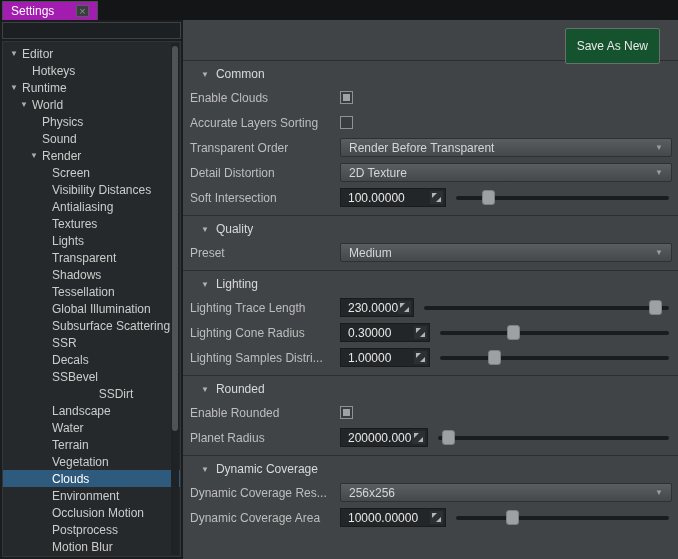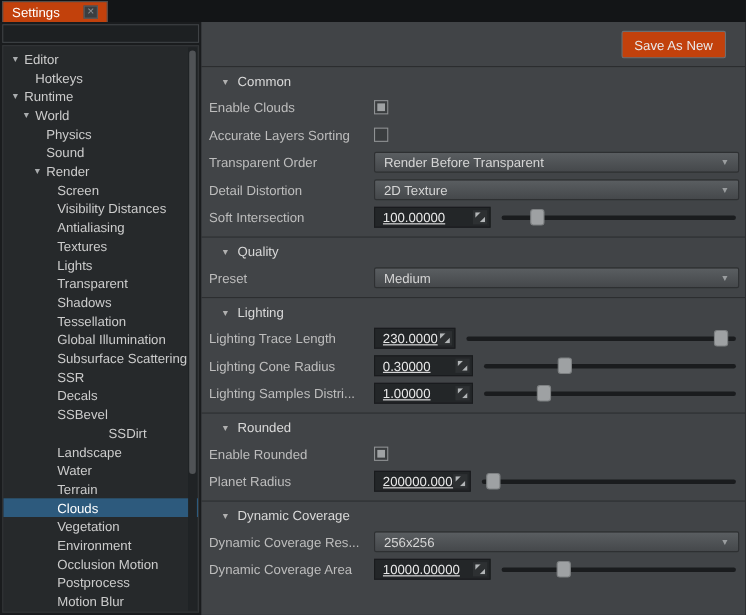--- a/index.html
+++ b/index.html
@@ -3,43 +3,43 @@
 <meta charset="utf-8">
 <style>
   * { margin:0; padding:0; box-sizing:border-box; }
   html,body { background:#1a1c1e; }
   body { font-family:"Liberation Sans", sans-serif; font-size:12px; }
   .app { position:relative; width:678px; height:559px; background:#1a1c1e; overflow:hidden; }
 
   
   .tabbar { height:20px; background:#131517; display:flex; align-items:flex-end; }
   .tab { display:flex; align-items:center; height:19px; margin-left:2px; padding:0 8px;
-         background:#c2410c; border:1px solid #4b4e50; border-bottom:none; color:#fff; }
+         background:#a21caf; border:1px solid #4b4e50; border-bottom:none; color:#fff; }
   .tab-label { margin-right:22px; }
   .tab-close { color:#8d9092; font-size:11px; line-height:10px; border:1px solid #5a5d5f;
                padding:0 2px; background:#3a3e40; cursor:pointer; }
 
   
   .content { display:flex; height:539px; }
   .sidebar { width:183px; flex:none; display:flex; flex-direction:column; padding:2px; }
   .search { height:17px; background:#1d2022; border:1px solid #3f4245; color:#e8e8e8;
             margin-bottom:2px; padding:0 4px; font:inherit; outline:none; }
   .tree-wrap { position:relative; flex:1; background:#26292b; border:1px solid #323537; overflow:hidden; }
   .tree { padding-top:3px; }
   .tree-row { height:17px; display:flex; align-items:center; color:#cccccc; white-space:nowrap; cursor:default; }
   .tree-row.selected { background:#2d5a7d; color:#ffffff; }
   .tree-arrow { width:12px; flex:none; font-size:8px; color:#a9acae; text-align:left; }
   .tree-scrollbar { position:absolute; top:1px; right:1px; width:8px; height:calc(100% - 2px); background:#202325; }
   .tree-thumb { position:absolute; top:3px; left:1px; width:6px; height:385px; background:#505356; border-radius:3px; }
 
   
   .main { flex:1; background:#414447; display:flex; flex-direction:column; min-width:0; }
   .topbar { height:41px; flex:none; position:relative; border-bottom:1px solid #2b2d2f; }
-  .save-btn { position:absolute; top:8px; right:18px; height:25px; padding:0 11px;
-              background:#c2410c; color:#e9e9e9; border:1px solid #6b6e71; border-radius:2px;
+  .save-btn { position:absolute; top:8px; right:18px; height:36px; padding:0 11px;
+              background:#14532d; color:#e9e9e9; border:1px solid #6b6e71; border-radius:2px;
               font:inherit; cursor:pointer; }
   .panel { flex:1; overflow:hidden; }
 
   .section { padding:2px 0 5px; }
   .section + .section { border-top:1px solid #2c2e30; }
   .section-header { height:22px; display:flex; align-items:center; padding-left:18px; color:#d9d9d9; }
   .section-header .tri { font-size:8px; color:#b0b0b0; margin-right:7px; }
 
   .row { height:25px; display:flex; align-items:center; padding:0 6px 0 7px; }
   .row-label { width:150px; flex:none; color:#bdbdbd; white-space:nowrap; overflow:hidden; }
@@ -49,21 +49,21 @@
   .cb.checked::after { content:""; position:absolute; inset:2px; background:#9fa2a4; }
 
   .dropdown { flex:1; height:19px; display:flex; align-items:center; padding:0 8px;
               background:linear-gradient(#5a5e61,#45484b); border:1px solid #2e3032; border-radius:2px;
               color:#d5d5d5; cursor:pointer; min-width:0;gap:27px; }
   .dropdown .dd-text { flex:1; white-space:nowrap; overflow:hidden; }
   .dropdown .chev { flex:none; font-size:8px; color:#9a9d9f; margin-left:6px; }
 
   .numfield { height:19px; flex:none; display:flex; align-items:center; padding:0 2px 0 7px;
               background:#232628; border:1px solid #191b1d; color:#e8e8e8; cursor:text; }
-  .numfield .num-text { flex:1; min-width:0; white-space:nowrap; overflow:hidden;text-decoration:underline; }
+  .numfield .num-text { flex:1; min-width:0; white-space:nowrap; overflow:hidden; }
   .scrub { flex:none; width:13px; height:13px; display:flex; align-items:center; justify-content:center;
            background:#2d3032; cursor:ns-resize; }
 
   .slider { flex:1; position:relative; height:19px; margin-left:10px; min-width:0; cursor:pointer; }
   .slider .track { position:absolute; left:0; right:3px; top:8px; height:4px; background:#1a1c1e; border-radius:2px; }
   .slider .handle { position:absolute; top:2px; width:13px; height:15px; background:#9ea1a3;
                     border-radius:3px; border:1px solid #7d8082; }
 </style>
 </head>
 <body>
@@ -172,27 +172,27 @@
               <span>Landscape</span>
             </div>
             <div class="tree-row" style="padding-left: 37px;">
               <span class="tree-arrow"></span>
               <span>Water</span>
             </div>
             <div class="tree-row" style="padding-left: 37px;">
               <span class="tree-arrow"></span>
               <span>Terrain</span>
             </div>
+            <div class="tree-row" style="padding-left: 37px;">
+              <span class="tree-arrow"></span>
+              <span>Vegetation</span>
+            </div>
             <div class="tree-row selected" style="padding-left: 37px;">
               <span class="tree-arrow"></span>
               <span>Clouds</span>
-            </div>
-            <div class="tree-row" style="padding-left: 37px;">
-              <span class="tree-arrow"></span>
-              <span>Vegetation</span>
             </div>
             <div class="tree-row" style="padding-left: 37px;">
               <span class="tree-arrow"></span>
               <span>Environment</span>
             </div>
             <div class="tree-row" style="padding-left: 37px;">
               <span class="tree-arrow"></span>
               <span>Occlusion Motion</span>
             </div>
             <div class="tree-row" style="padding-left: 37px;">

